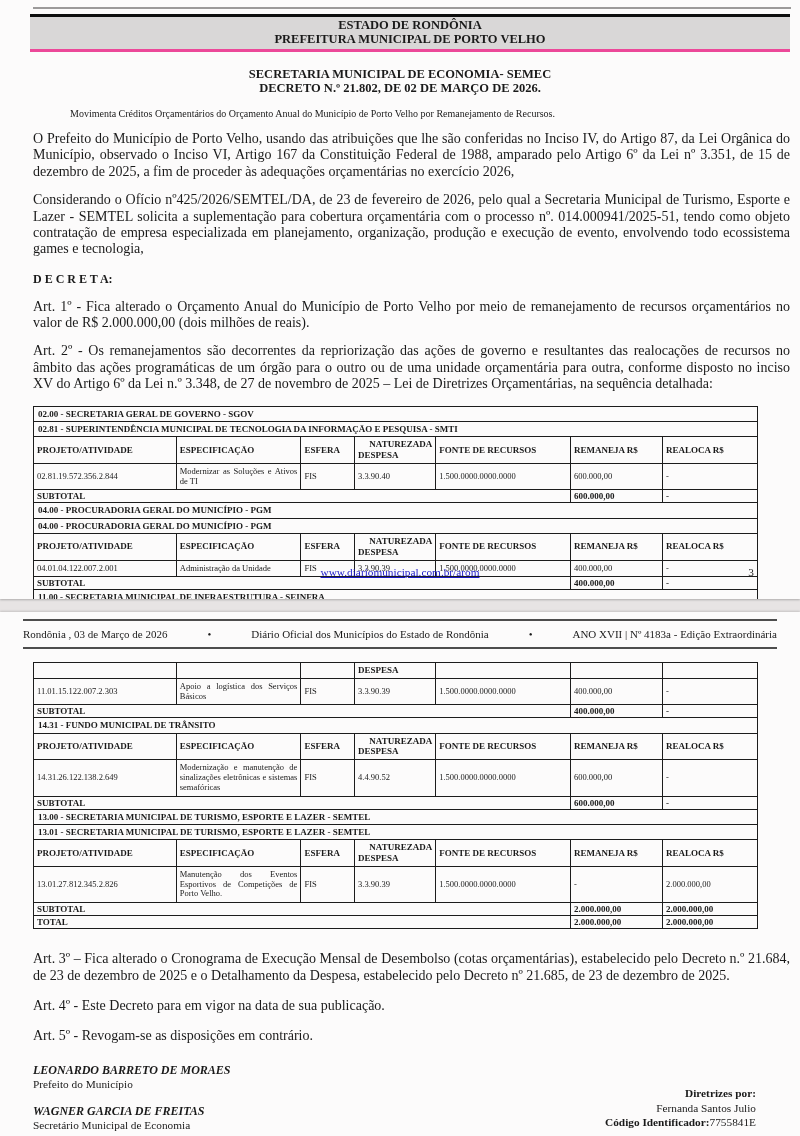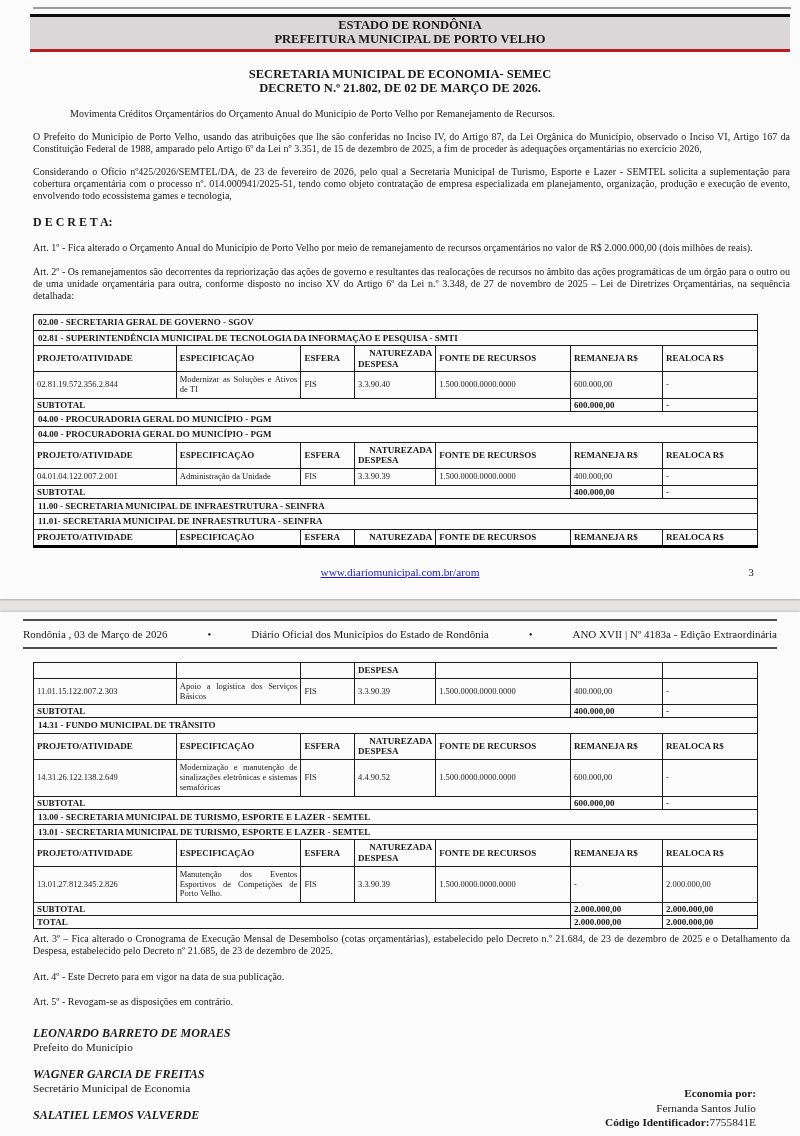--- a/index.html
+++ b/index.html
@@ -2,26 +2,26 @@
 <html><head>
 <meta charset="utf-8">
 <style>
   *{margin:0;padding:0;box-sizing:border-box}
   html,body{width:800px;height:1136px}
   body{background:#e7e4e4;font-family:"Liberation Serif",serif;color:#1a1a1a;position:relative}
   .page{position:absolute;left:0;width:800px;background:#fcfbfb;overflow:hidden}
   #page1{top:0;height:599px;box-shadow:0 1px 2px rgba(0,0,0,.25)}
   #page2{top:612px;height:524px;box-shadow:0 -1px 2px rgba(0,0,0,.15)}
   .topline{position:absolute;top:7px;left:33px;width:758px;height:2px;background:#9c9a9a}
-  .band{margin:14px 10px 0 30px;border-top:3px solid #0e0e0e;border-bottom:3px solid #b91c1c;
+  .band{margin:14px 10px 0 30px;border-top:3px solid #0e0e0e;border-bottom:3px solid #ec4899;
         background:#d9d7d7;text-align:center;font-weight:bold;font-size:12.5px;line-height:1.1;padding:2px 0}
   .doc-title{margin-top:15px;text-align:center;font-weight:bold;font-size:12.5px;line-height:1.18}
   .ementa{margin:12px 70px 0;text-align:left;font-size:10px}
   .flow{margin:0 10px 0 33px}
-  p.body{font-size:10px;line-height:1.17;text-align:justify;margin-top:12px}
+  p.body{font-size:14px;line-height:1.17;text-align:justify;margin-top:12px}
   .decreta{font-weight:bold;font-size:12px;margin-top:14px;font-family:"Liberation Serif",serif}
   table{border-collapse:collapse;table-layout:fixed;width:725px;margin:13px 0 0 33px;
         border:1.5px solid #161616;font-family:"Liberation Serif",serif}
   #table-p1{border-bottom:3px solid #000}
   td{border:1px solid #1c1c1c;vertical-align:middle;overflow:hidden}
   td.banner{font-weight:bold;font-size:9px;padding:2px 4px;line-height:1.15}
   td.th{font-weight:bold;font-size:9px;padding:2px 3px;line-height:1.2;vertical-align:middle}
   td.data{font-size:8.5px;padding:3px 3px;line-height:1.15}
   td.just{text-align:justify}
   td.sub{font-weight:bold;font-size:9px;padding:1px 3px}
@@ -279,34 +279,34 @@
           <td class="sub">2.000.000,00</td>
         </tr>
         <tr>
           <td class="sub" colspan="5">TOTAL</td>
           <td class="sub">2.000.000,00</td>
           <td class="sub">2.000.000,00</td>
         </tr>
       </tbody>
     </table>
   <div class="flow">
-    <p class="body" style="margin-top:4px">Art. 3º – Fica alterado o Cronograma de Execução Mensal de Desembolso (cotas orçamentárias), estabelecido pelo Decreto n.º 21.684, de 23 de dezembro de 2025 e o Detalhamento da Despesa, estabelecido pelo Decreto nº 21.685, de 23 de dezembro de 2025.</p>
+    <p class="body" style="margin-top:22px">Art. 3º – Fica alterado o Cronograma de Execução Mensal de Desembolso (cotas orçamentárias), estabelecido pelo Decreto n.º 21.684, de 23 de dezembro de 2025 e o Detalhamento da Despesa, estabelecido pelo Decreto nº 21.685, de 23 de dezembro de 2025.</p>
     <p class="body" style="margin-top:14px">Art. 4º - Este Decreto para em vigor na data de sua publicação.</p>
     <p class="body" style="margin-top:14px">Art. 5º - Revogam-se as disposições em contrário.</p>
     <div class="sig" style="margin-top:18px">
       <div class="sig-name">LEONARDO BARRETO DE MORAES</div>
       <div class="sig-role">Prefeito do Município</div>
     </div>
     <div class="sig">
       <div class="sig-name">WAGNER GARCIA DE FREITAS</div>
       <div class="sig-role">Secretário Municipal de Economia</div>
     </div>
     <div class="sig">
       <div class="sig-name">SALATIEL LEMOS VALVERDE</div>
 
     </div>
   </div>
   <div class="published">
-    <div class="b">Economia por:</div>
+    <div class="b">Diretrizes por:</div>
     <div>Fernanda Santos Julio</div>
     <div><span class="b">Código Identificador:</span><span>7755841E</span></div>
   </div>
 </div>
 
 </body></html>

